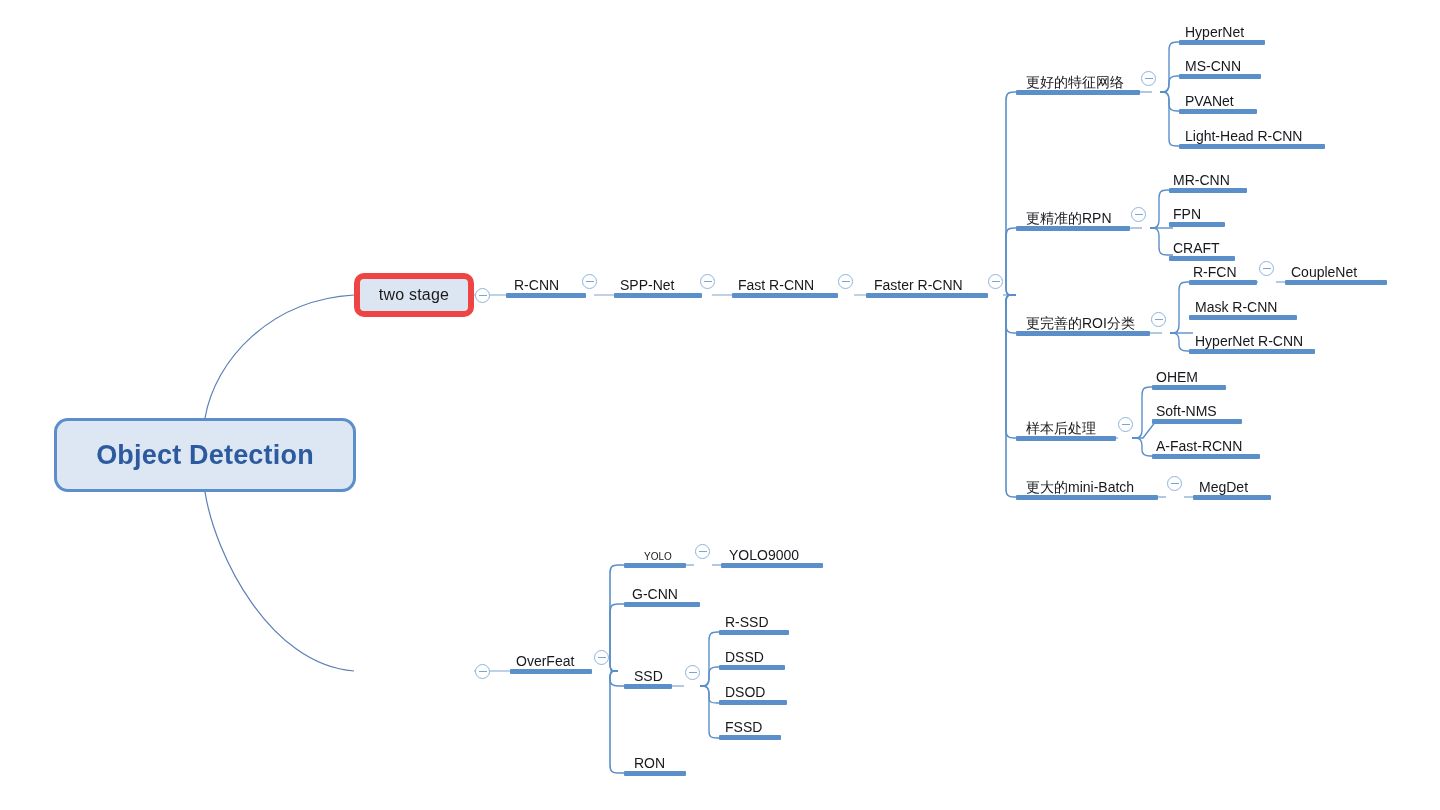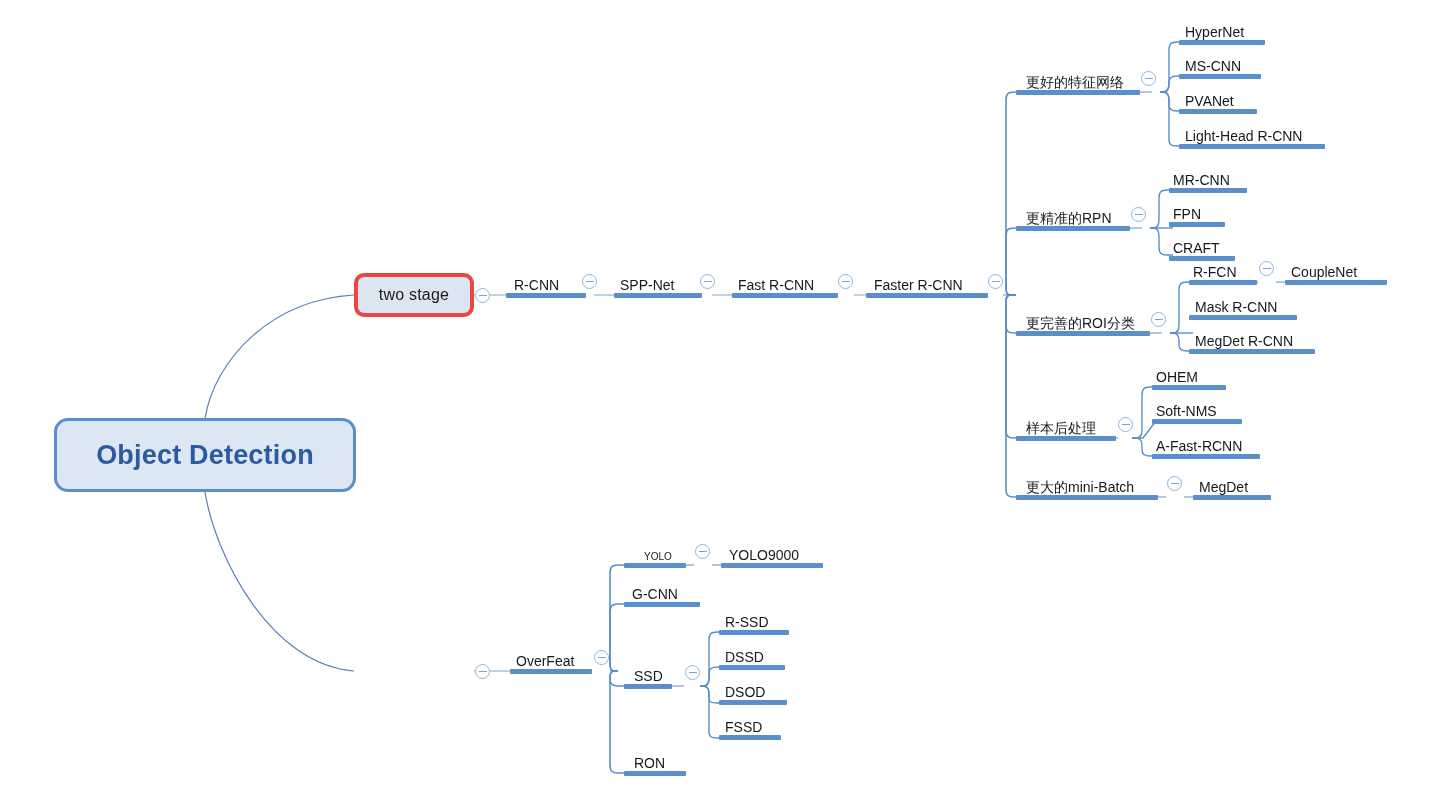--- a/index.html
+++ b/index.html
@@ -33,21 +33,21 @@
     border-radius: 14px;
     display: flex;
     align-items: center;
     justify-content: center;
     color: #2c5a9e;
     font-weight: bold;
     letter-spacing: 0.2px;
   }
   .root-node.level1 {
     background: #dce6f3;
-    border: 4px solid #ef4444;
+    border: 6px solid #ef4444;
     border-radius: 10px;
     color: #1b1b1b;
     font-weight: normal;
   }
 
   
   .bar-node {
     position: absolute;
     box-sizing: border-box;
   }
@@ -246,21 +246,21 @@
   <div class="bar-node" style="left:1285px; top:256px; width:102px; height:29px;">
     <span class="bar-label" style="font-size:14px; left:6px;">CoupleNet</span>
     <span class="bar-underline" style="width:102px;"></span>
   </div>
 
   <div class="bar-node" style="left:1189px; top:291px; width:108px; height:29px;">
     <span class="bar-label" style="font-size:14px; left:6px;">Mask R-CNN</span>
     <span class="bar-underline" style="width:108px;"></span>
   </div>
   <div class="bar-node" style="left:1189px; top:325px; width:126px; height:29px;">
-    <span class="bar-label" style="font-size:14px; left:6px;">MegDet R-CNN</span>
+    <span class="bar-label" style="font-size:14px; left:6px;">HyperNet R-CNN</span>
     <span class="bar-underline" style="width:126px;"></span>
   </div>
 
   <div class="bar-node" style="left:1016px; top:412px; width:100px; height:29px;">
     <span class="bar-label" style="font-size:14px; left:10px;">样本后处理</span>
     <span class="bar-underline" style="width:100px;"></span>
   </div>
   <div class="toggle" style="left:1118px; top:417px;"></div>
 
   <div class="bar-node" style="left:1152px; top:361px; width:74px; height:29px;">

